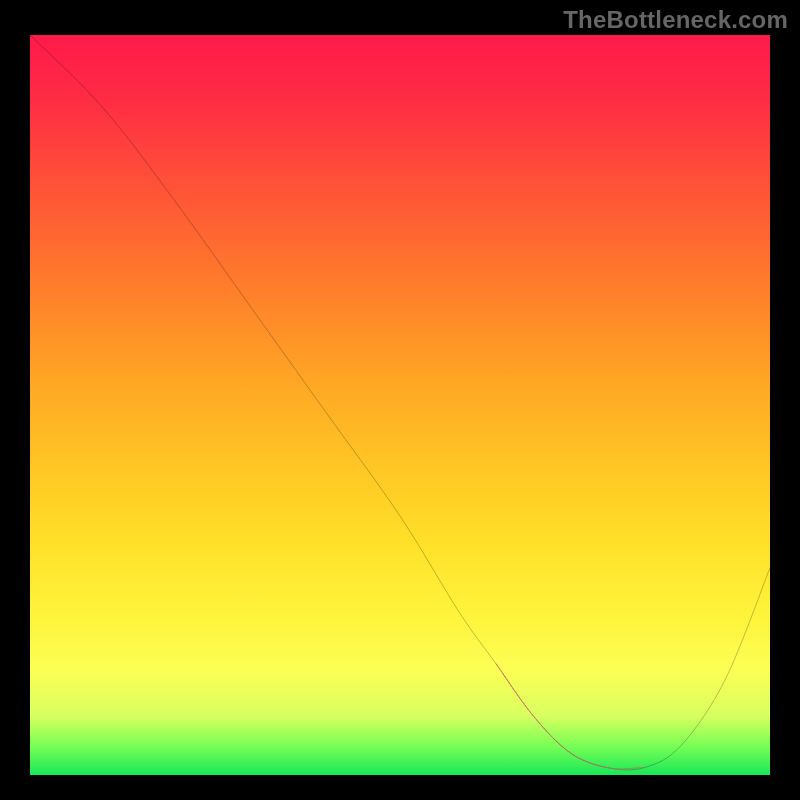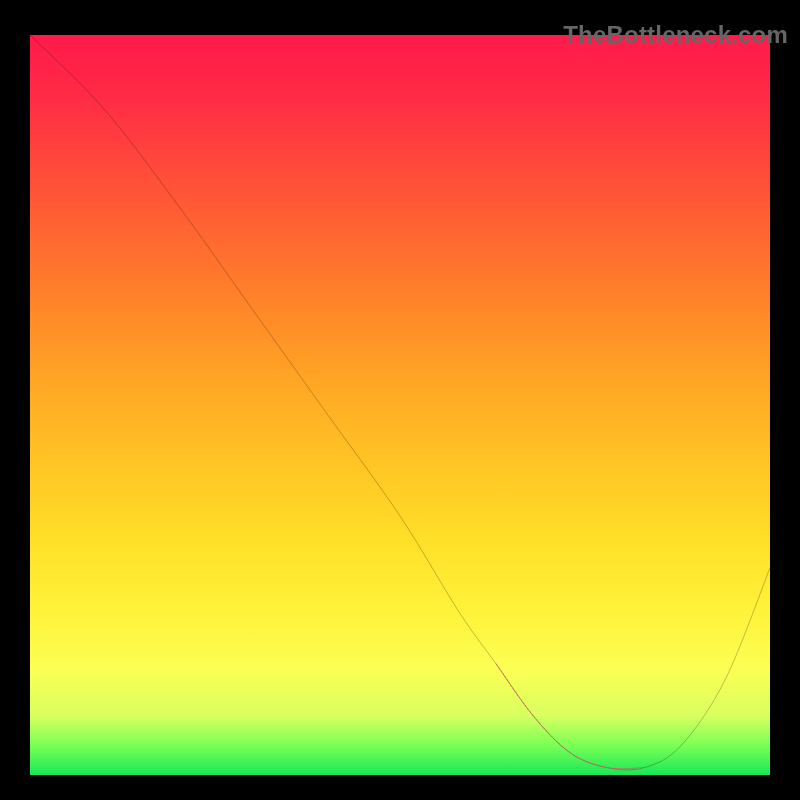--- a/index.html
+++ b/index.html
@@ -13,21 +13,20 @@
   .watermark {
     position: absolute;
     top: 6px;
     right: 12px;
     color: #666;
     font-family: Arial, Helvetica, sans-serif;
     font-size: 24px;
     font-weight: bold;
     letter-spacing: 0.2px;
     z-index: 5;
-    margin-top: 15px;
   }
   .plot-area {
     position: absolute;
     left: 30px;
     top: 35px;
     width: 740px;
     height: 740px;
     background: linear-gradient(to bottom,
       #ff1a4a 0%,
       #ff2a45 8%,

